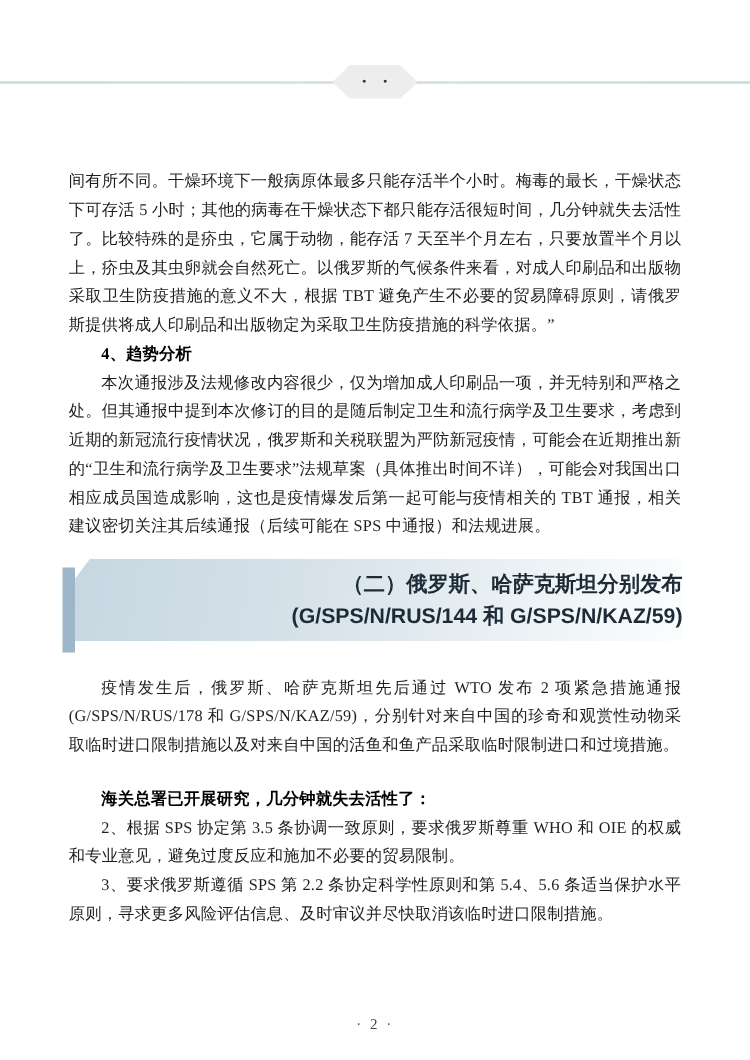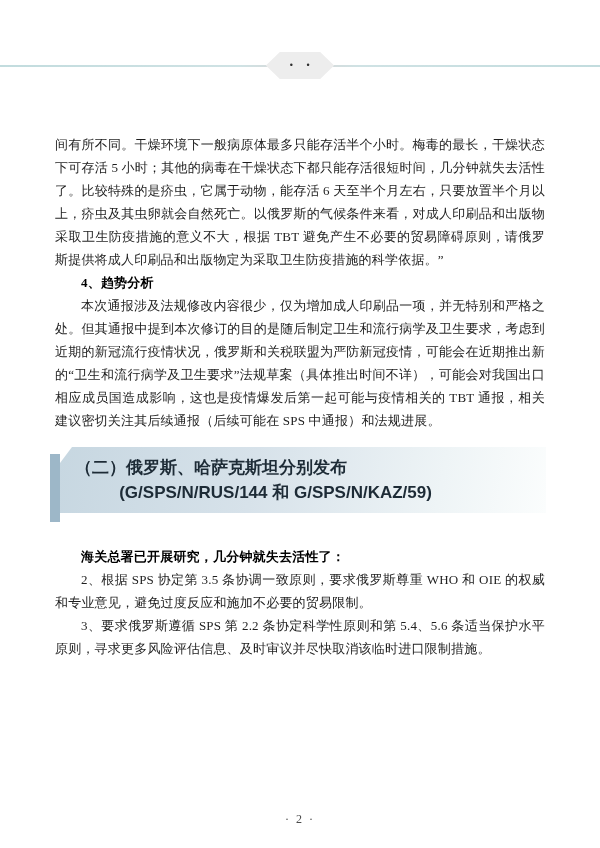--- a/index.html
+++ b/index.html
@@ -27,21 +27,21 @@
   
   .content { position:absolute; top:133px; left:55px; width:490px; }
   .body-text {
     margin:0; font-size:13px; line-height:23px; color:#1e1e1e;
     text-align:justify; text-justify:inter-character; letter-spacing:0.2px;
   }
   .indent { text-indent:2em; }
   .bold { font-weight:bold; color:#000000; }
 
   
-  .section-heading { position:relative; height:78px; margin:15px 0 13px -3px; }
+  .section-heading { position:relative; height:78px; margin:15px 0 13px -3px;text-align:right; }
   .section-bar {
     position:absolute; left:-2px; top:7px; width:10px; height:68px;
     background:#9db7c8;
   }
   .section-box {
     position:absolute; left:8px; top:0; width:486px; height:66px;
     box-sizing:border-box; padding:8px 0 0 15px;
     background:linear-gradient(100deg,#c7d7e1 0%,#d7e2ea 40%,#eef4f6 78%,#fbfdfd 100%);
     clip-path:polygon(0 16px, 12px 0, 100% 0, 100% 100%, 0 100%);
     font-family:"Liberation Sans","DejaVu Sans",sans-serif;
@@ -68,34 +68,35 @@
   <div>
     <div class="header-line"></div>
     <div class="header-badge">
       <span class="badge-dot">•</span>
       <span class="badge-dot">•</span>
     </div>
   </div>
 
   <div class="content">
 
-    <p class="body-text">间有所不同。干燥环境下一般病原体最多只能存活半个小时。梅毒的最长，干燥状态下可存活 5 小时；其他的病毒在干燥状态下都只能存活很短时间，几分钟就失去活性了。比较特殊的是疥虫，它属于动物，能存活 6 天至半个月左右，只要放置半个月以上，疥虫及其虫卵就会自然死亡。以俄罗斯的气候条件来看，对成人印刷品和出版物采取卫生防疫措施的意义不大，根据 TBT 避免产生不必要的贸易障碍原则，请俄罗斯提供将成人印刷品和出版物定为采取卫生防疫措施的科学依据。”</p>
+    <p class="body-text">间有所不同。干燥环境下一般病原体最多只能存活半个小时。梅毒的最长，干燥状态下可存活 5 小时；其他的病毒在干燥状态下都只能存活很短时间，几分钟就失去活性了。比较特殊的是疥虫，它属于动物，能存活 7 天至半个月左右，只要放置半个月以上，疥虫及其虫卵就会自然死亡。以俄罗斯的气候条件来看，对成人印刷品和出版物采取卫生防疫措施的意义不大，根据 TBT 避免产生不必要的贸易障碍原则，请俄罗斯提供将成人印刷品和出版物定为采取卫生防疫措施的科学依据。”</p>
 
     <p class="body-text bold indent">4、趋势分析</p>
 
     <p class="body-text indent">本次通报涉及法规修改内容很少，仅为增加成人印刷品一项，并无特别和严格之处。但其通报中提到本次修订的目的是随后制定卫生和流行病学及卫生要求，考虑到近期的新冠流行疫情状况，俄罗斯和关税联盟为严防新冠疫情，可能会在近期推出新的“卫生和流行病学及卫生要求”法规草案（具体推出时间不详），可能会对我国出口相应成员国造成影响，这也是疫情爆发后第一起可能与疫情相关的 TBT 通报，相关建议密切关注其后续通报（后续可能在 SPS 中通报）和法规进展。</p>
 
     <div class="section-heading">
       <div class="section-bar"></div>
       <div class="section-box">
         <div class="section-line1">（二）俄罗斯、哈萨克斯坦分别发布</div>
         <div class="section-line2">(G/SPS/N/RUS/144 和 G/SPS/N/KAZ/59)</div>
       </div>
     </div>
 
+    <p class="body-text indent">疫情发生后，俄罗斯、哈萨克斯坦先后通过 WTO 发布 2 项紧急措施通报 (G/SPS/N/RUS/178 和 G/SPS/N/KAZ/59)，分别针对来自中国的珍奇和观赏性动物采取临时进口限制措施以及对来自中国的活鱼和鱼产品采取临时限制进口和过境措施。</p>
 
     <p class="body-text bold indent mt-heading">海关总署已开展研究，几分钟就失去活性了：</p>
 
 
     <p class="body-text indent">2、根据 SPS 协定第 3.5 条协调一致原则，要求俄罗斯尊重 WHO 和 OIE 的权威和专业意见，避免过度反应和施加不必要的贸易限制。</p>
 
     <p class="body-text indent">3、要求俄罗斯遵循 SPS 第 2.2 条协定科学性原则和第 5.4、5.6 条适当保护水平原则，寻求更多风险评估信息、及时审议并尽快取消该临时进口限制措施。</p>
 
   </div>
 

